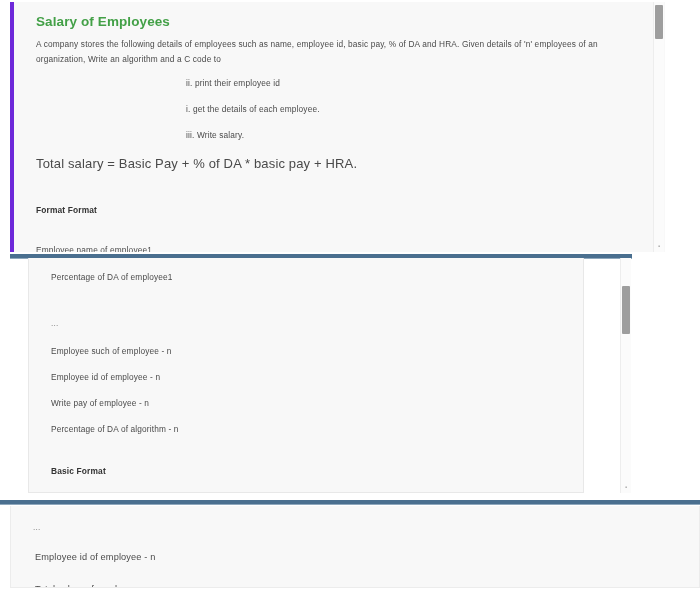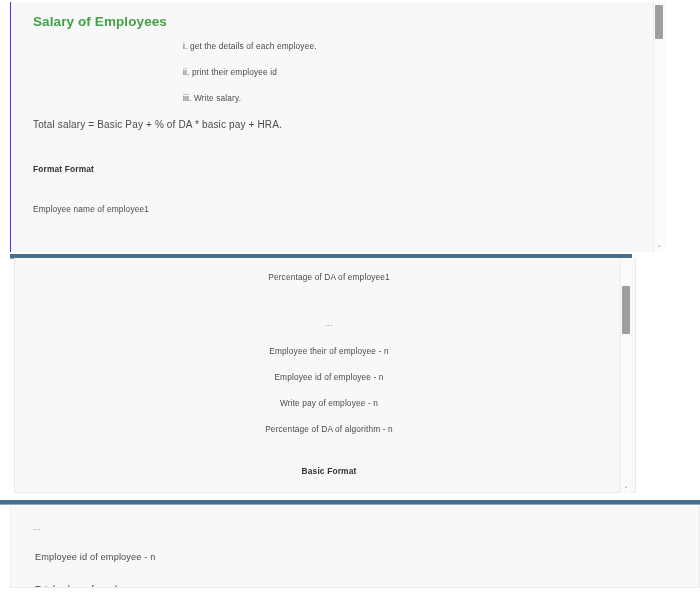--- a/index.html
+++ b/index.html
@@ -42,21 +42,21 @@
     box-sizing: border-box;
   }
 
   
   #panel-one {
     left: 10px;
     top: 2px;
     width: 655px;
     height: 250px;
     background: #f8f8f8;
-    border-left: 1px solid #6d28d9;
+    border-left: 4px solid #6d28d9;
     border-right: none;
     border-top: none;
     border-bottom: none;
   }
 
   .doc-title {
     color: #43a047;
     font-size: 13.5px;
     font-weight: bold;
     letter-spacing: 0.1px;
@@ -79,21 +79,21 @@
   }
   .roman-list li {
     color: #4a4a4a;
     font-size: 8.3px;
     margin: 0 0 16px 158px;
     letter-spacing: 0.15px;
   }
 
   .formula {
     color: #4a4a4a;
-    font-size: 10px;
+    font-size: 13px;
     margin: 6px 0 0 8px;
     letter-spacing: 0.15px;
   }
 
   .section-head {
     color: #333333;
     font-size: 8.4px;
     font-weight: bold;
     margin: 0 0 0 8px;
     letter-spacing: 0.15px;
@@ -126,28 +126,27 @@
     position: absolute;
     left: 0;
     right: 0;
     top: 4px;
     height: 1px;
     background: #8fa8bd;
   }
 
   
   #panel-two {
-    left: 14px;
+    left: 28px;
     top: 258px;
-    width: 622px;
+    width: 556px;
     height: 235px;
     background: #f8f8f8;
     border: 1px solid #e8e8e8;
     border-top: none;
-    text-align: center;
   }
   #bar-two {
     left: 10px;
     top: 254px;
     width: 622px;
   }
 
   
   #panel-three {
     left: 10px;
@@ -222,24 +221,25 @@
 </head>
 <body>
 
 <div class="page">
 
   <div class="panel" id="panel-one">
     <div class="panel-body">
 
       <div class="doc-title">Salary of Employees</div>
 
+      <p class="para">A company stores the following details of employees such as name, employee id, basic pay, % of DA and HRA. Given details of 'n' employees of an organization, Write an algorithm and a C code to</p>
 
       <ul class="roman-list">
+        <li>ii. print their employee id</li>
         <li>i. get the details of each employee.</li>
-        <li>ii. print their employee id</li>
         <li>iii. Write salary.</li>
       </ul>
 
       <div class="formula">Total salary = Basic Pay + % of DA * basic pay + HRA.</div>
 
       <div class="sp-34"></div>
 
       <div class="section-head">Format Format</div>
 
       <div class="sp-14"></div>
@@ -258,21 +258,21 @@
 
   <div class="panel" id="panel-two">
     <div class="panel-body">
 
       <div class="sp-8"></div>
       <div class="line">Percentage of DA of employee1</div>
       <div class="sp-18"></div>
       <div class="sp-18"></div>
       <div class="ellipsis-line">...</div>
       <div class="sp-18"></div>
-      <div class="line">Employee their of employee - n</div>
+      <div class="line">Employee such of employee - n</div>
       <div class="sp-16"></div>
       <div class="line">Employee id of employee - n</div>
       <div class="sp-16"></div>
       <div class="line">Write pay of employee - n</div>
       <div class="sp-16"></div>
       <div class="line">Percentage of DA of algorithm - n</div>
       <div class="sp-16"></div>
 
       <div class="sp-16"></div>
       <div class="section-head">Basic Format</div>

